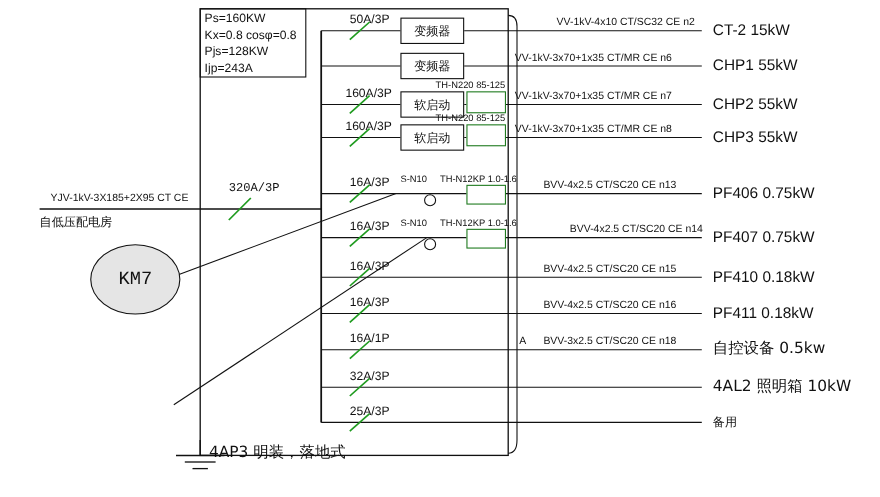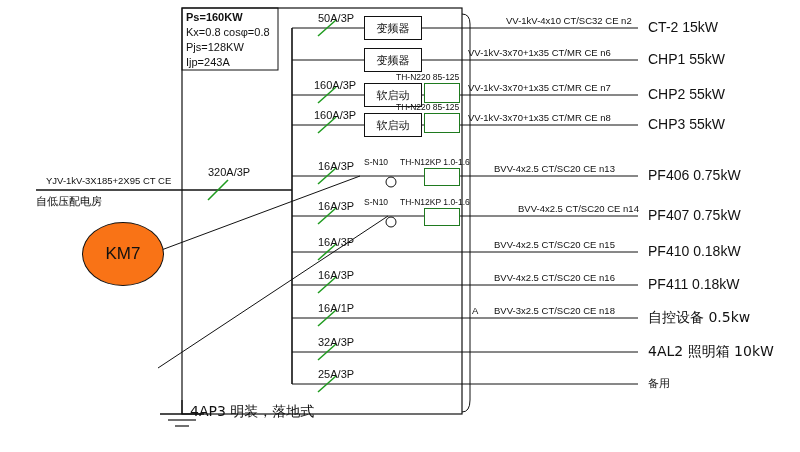--- a/index.html
+++ b/index.html
@@ -9,22 +9,22 @@
     position:relative;overflow:hidden;
   }
   #sheet{position:absolute;left:0;top:0;width:800px;height:452px;}
   .txt{position:absolute;white-space:nowrap;font-size:11px;color:#111;line-height:1.1;}
   .txt.sm{font-size:9.5px;}
   .txt.xs{font-size:8.5px;}
   .txt.lg{font-size:14px;}
   .txt.cn{font-family:"DejaVu Sans",sans-serif;}
   .box{position:absolute;border:1px solid #111;background:#fff;}
   .greenbox{position:absolute;border:1px solid #1f7a1f;background:#fff;}
-  .circle{position:absolute;border:1.5px solid #111;border-radius:50%;background:#f97316;
-          display:flex;align-items:center;justify-content:center;font-size:17px;color:#111;}
+  .circle{position:absolute;border:1.5px solid #111;border-radius:50%;background:#e5e5e5;
+          display:flex;align-items:center;justify-content:center;font-size:17px;color:#111;font-family:Liberation Mono, monospace;}
   .lbl-center{display:flex;align-items:center;justify-content:center;height:100%;width:100%;
               font-size:10px;color:#111;}
   .lbl-center.cn{font-family:"DejaVu Sans",sans-serif;font-size:11px;}
   svg{position:absolute;left:0;top:0;width:800px;height:452px;overflow:visible;}
 </style>
 </head>
 <body>
 
 <div id="sheet">
 
@@ -82,28 +82,28 @@
       <line x1="318" y1="360" x2="336" y2="344" stroke="#1f9b1f" stroke-width="1.5"></line>
 
       <line x1="292" y1="384" x2="638" y2="384" stroke="#111" stroke-width="1"></line>
       <line x1="318" y1="392" x2="336" y2="376" stroke="#1f9b1f" stroke-width="1.5"></line>
     </g>
 
     <circle cx="391" cy="182" r="5" fill="none" stroke="#111" stroke-width="1"></circle>
     <circle cx="391" cy="222" r="5" fill="none" stroke="#111" stroke-width="1"></circle>
   </svg>
 
-  <div class="txt" style="left:186px;top:11px;font-weight:bold;">Ps=160KW</div>
+  <div class="txt" style="left:186px;top:11px;">Ps=160KW</div>
   <div class="txt" style="left:186px;top:26px;">Kx=0.8  cosφ=0.8</div>
   <div class="txt" style="left:186px;top:41px;">Pjs=128KW</div>
   <div class="txt" style="left:186px;top:56px;">Ijp=243A</div>
 
   <div class="txt sm" style="left:34px;top:176px;margin-left:12px;">YJV-1kV-3X185+2X95 CT CE</div>
   <div class="txt cn" style="left:36px;top:196px;">自低压配电房</div>
-  <div class="txt" style="left:208px;top:166px;">320A/3P</div>
+  <div class="txt" style="left:208px;top:166px;font-family:Liberation Mono, monospace;">320A/3P</div>
   <div class="txt cn lg" style="left:190px;top:404px;">4AP3  明装，落地式</div>
 
   <div class="circle" style="left:82px;top:222px;width:80px;height:62px;">
     <span>KM7</span>
   </div>
 
   <div class="txt" style="left:318px;top:12px;">50A/3P</div>
   <div class="box" style="left:364px;top:16px;width:56px;height:22px;">
     <span class="lbl-center cn">变频器</span>
   </div>

